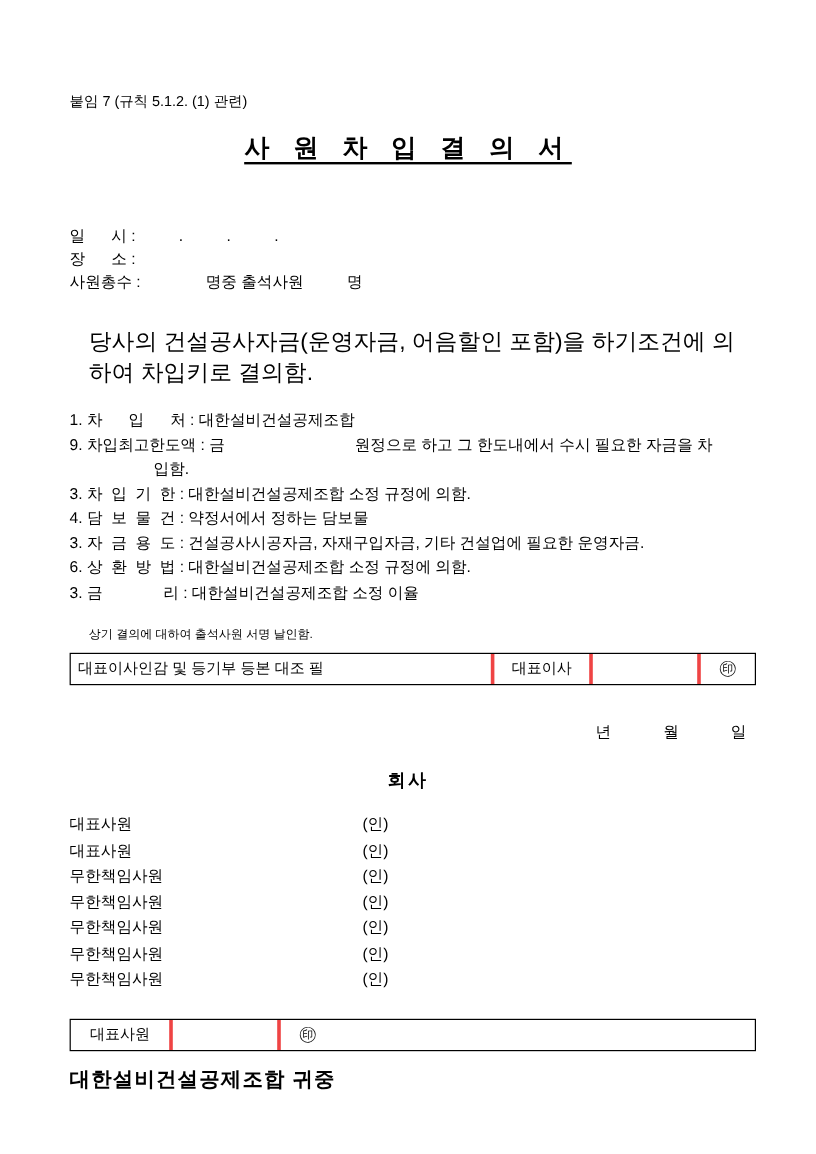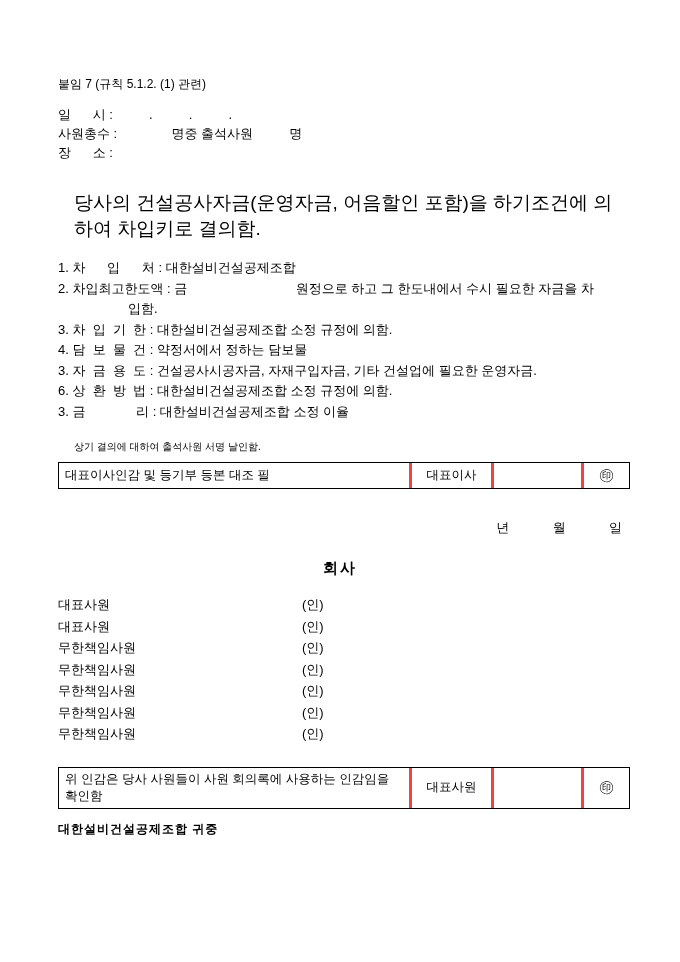--- a/index.html
+++ b/index.html
@@ -81,44 +81,45 @@
     font-weight:bold;
     letter-spacing:2px;
   }
   .signers { margin-top:16px; font-size:13px; line-height:21.5px; }
   .signer-row { display:flex; }
   .signer-role { width:244px; white-space:pre; }
   .signer-seal { white-space:pre; }
   .confirm-table { margin-top:22px; }
   .recipient {
     margin-top:12px;
-    font-size:12px;
+    font-size:17px;
     font-weight:bold;
     letter-spacing:1px;
   }
 </style>
 </head>
 <body>
 
 <div class="page">
 
   <div class="note">붙임 7 (규칙 5.1.2. (1) 관련)</div>
 
+  <div class="title">사 원 차 입 결 의 서</div>
 
   <div class="meta">
     <div class="meta-line">일      시 :          .          .          .</div>
+    <div class="meta-line">장      소 :</div>
     <div class="meta-line">사원총수 :               명중 출석사원          명</div>
-    <div class="meta-line">장      소 :</div>
   </div>
 
   <div class="preamble">당사의 건설공사자금(운영자금, 어음할인 포함)을 하기조건에 의하여 차입키로 결의함.</div>
 
   <div class="items">
     <div class="item">1. 차      입      처 : 대한설비건설공제조합</div>
-    <div class="item">2. 차입최고한도액 : 금                              원정으로 하고 그 한도내에서 수시 필요한 자금을 차</div>
+    <div class="item">9. 차입최고한도액 : 금                              원정으로 하고 그 한도내에서 수시 필요한 자금을 차</div>
     <div class="item indent">입함.</div>
     <div class="item">3. 차  입  기  한 : 대한설비건설공제조합 소정 규정에 의함.</div>
     <div class="item">4. 담  보  물  건 : 약정서에서 정하는 담보물</div>
     <div class="item">3. 자  금  용  도 : 건설공사시공자금, 자재구입자금, 기타 건설업에 필요한 운영자금.</div>
     <div class="item">6. 상  환  방  법 : 대한설비건설공제조합 소정 규정에 의함.</div>
     <div class="item">3. 금              리 : 대한설비건설공제조합 소정 이율</div>
   </div>
 
   <div class="statement">상기 결의에 대하여 출석사원 서명 날인함.</div>
 
@@ -158,21 +159,20 @@
       <span class="signer-role">무한책임사원</span>
       <span class="signer-seal">(인)</span>
     </div>
     <div class="signer-row">
       <span class="signer-role">무한책임사원</span>
       <span class="signer-seal">(인)</span>
     </div>
   </div>
 
   <div class="form-table confirm-table">
-    <div class="cell cell-note">위 인감은 당사 사원들이 사원 회의록에 사용하는 인감임을 확인함</div>
     <div class="cell cell-role">대표사원</div>
     <div class="cell cell-blank"></div>
     <div class="cell cell-seal">㊞</div>
   </div>
 
   <div class="recipient">대한설비건설공제조합 귀중</div>
 
 </div>
 
 </body></html>

